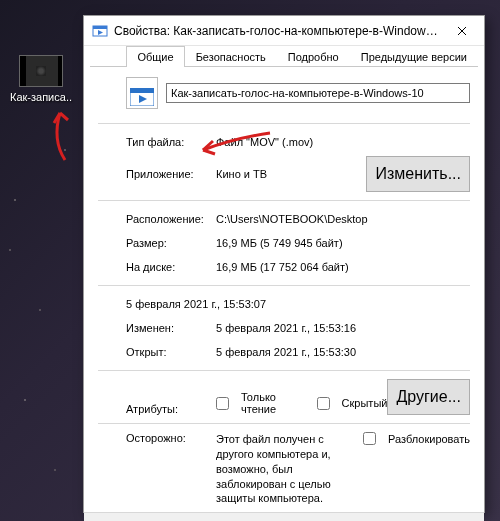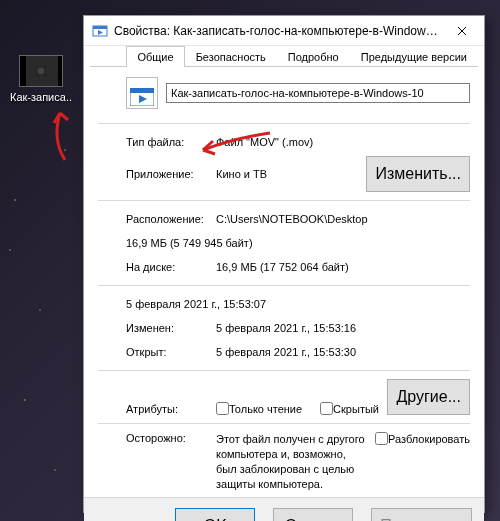--- a/index.html
+++ b/index.html
@@ -181,21 +181,21 @@
   .btn {
     font-size:16px;
     font-family:inherit;
     padding:2px 8px;
     min-width:80px;
     height:36px;
     background:#e1e1e1;
     border:1px solid #adadad;
     cursor:pointer;
   }
-  .checkbox-wrap { display:flex; align-items:center; gap:0; cursor:pointer; }
+  .checkbox-wrap { display:flex; align-items:center; gap:12px; cursor:pointer; }
   .checkbox-wrap input { margin:0; }
   .attr-row { align-items:flex-end; }
   .attr-row .cbs { display:flex; gap:18px; flex:1; }
   .warn-row { align-items:flex-start; }
   .warn-row .value { line-height:1.35; padding-right:6px; }
   .footer {
     display:flex;
     justify-content:flex-end;
     gap:18px;
     padding:10px 12px;
@@ -274,20 +274,21 @@
       <button class="btn">Изменить...</button>
     </div>
 
     <div class="sep"></div>
 
     <div class="row">
       <div class="label">Расположение:</div>
       <div class="value">C:\Users\NOTEBOOK\Desktop</div>
     </div>
     <div class="row">
+      <div class="label">Размер:</div>
       <div class="value">16,9 МБ (5 749 945 байт)</div>
     </div>
     <div class="row">
       <div class="label">На диске:</div>
       <div class="value">16,9 МБ (17 752 064 байт)</div>
     </div>
 
     <div class="sep"></div>
 
     <div class="row">

